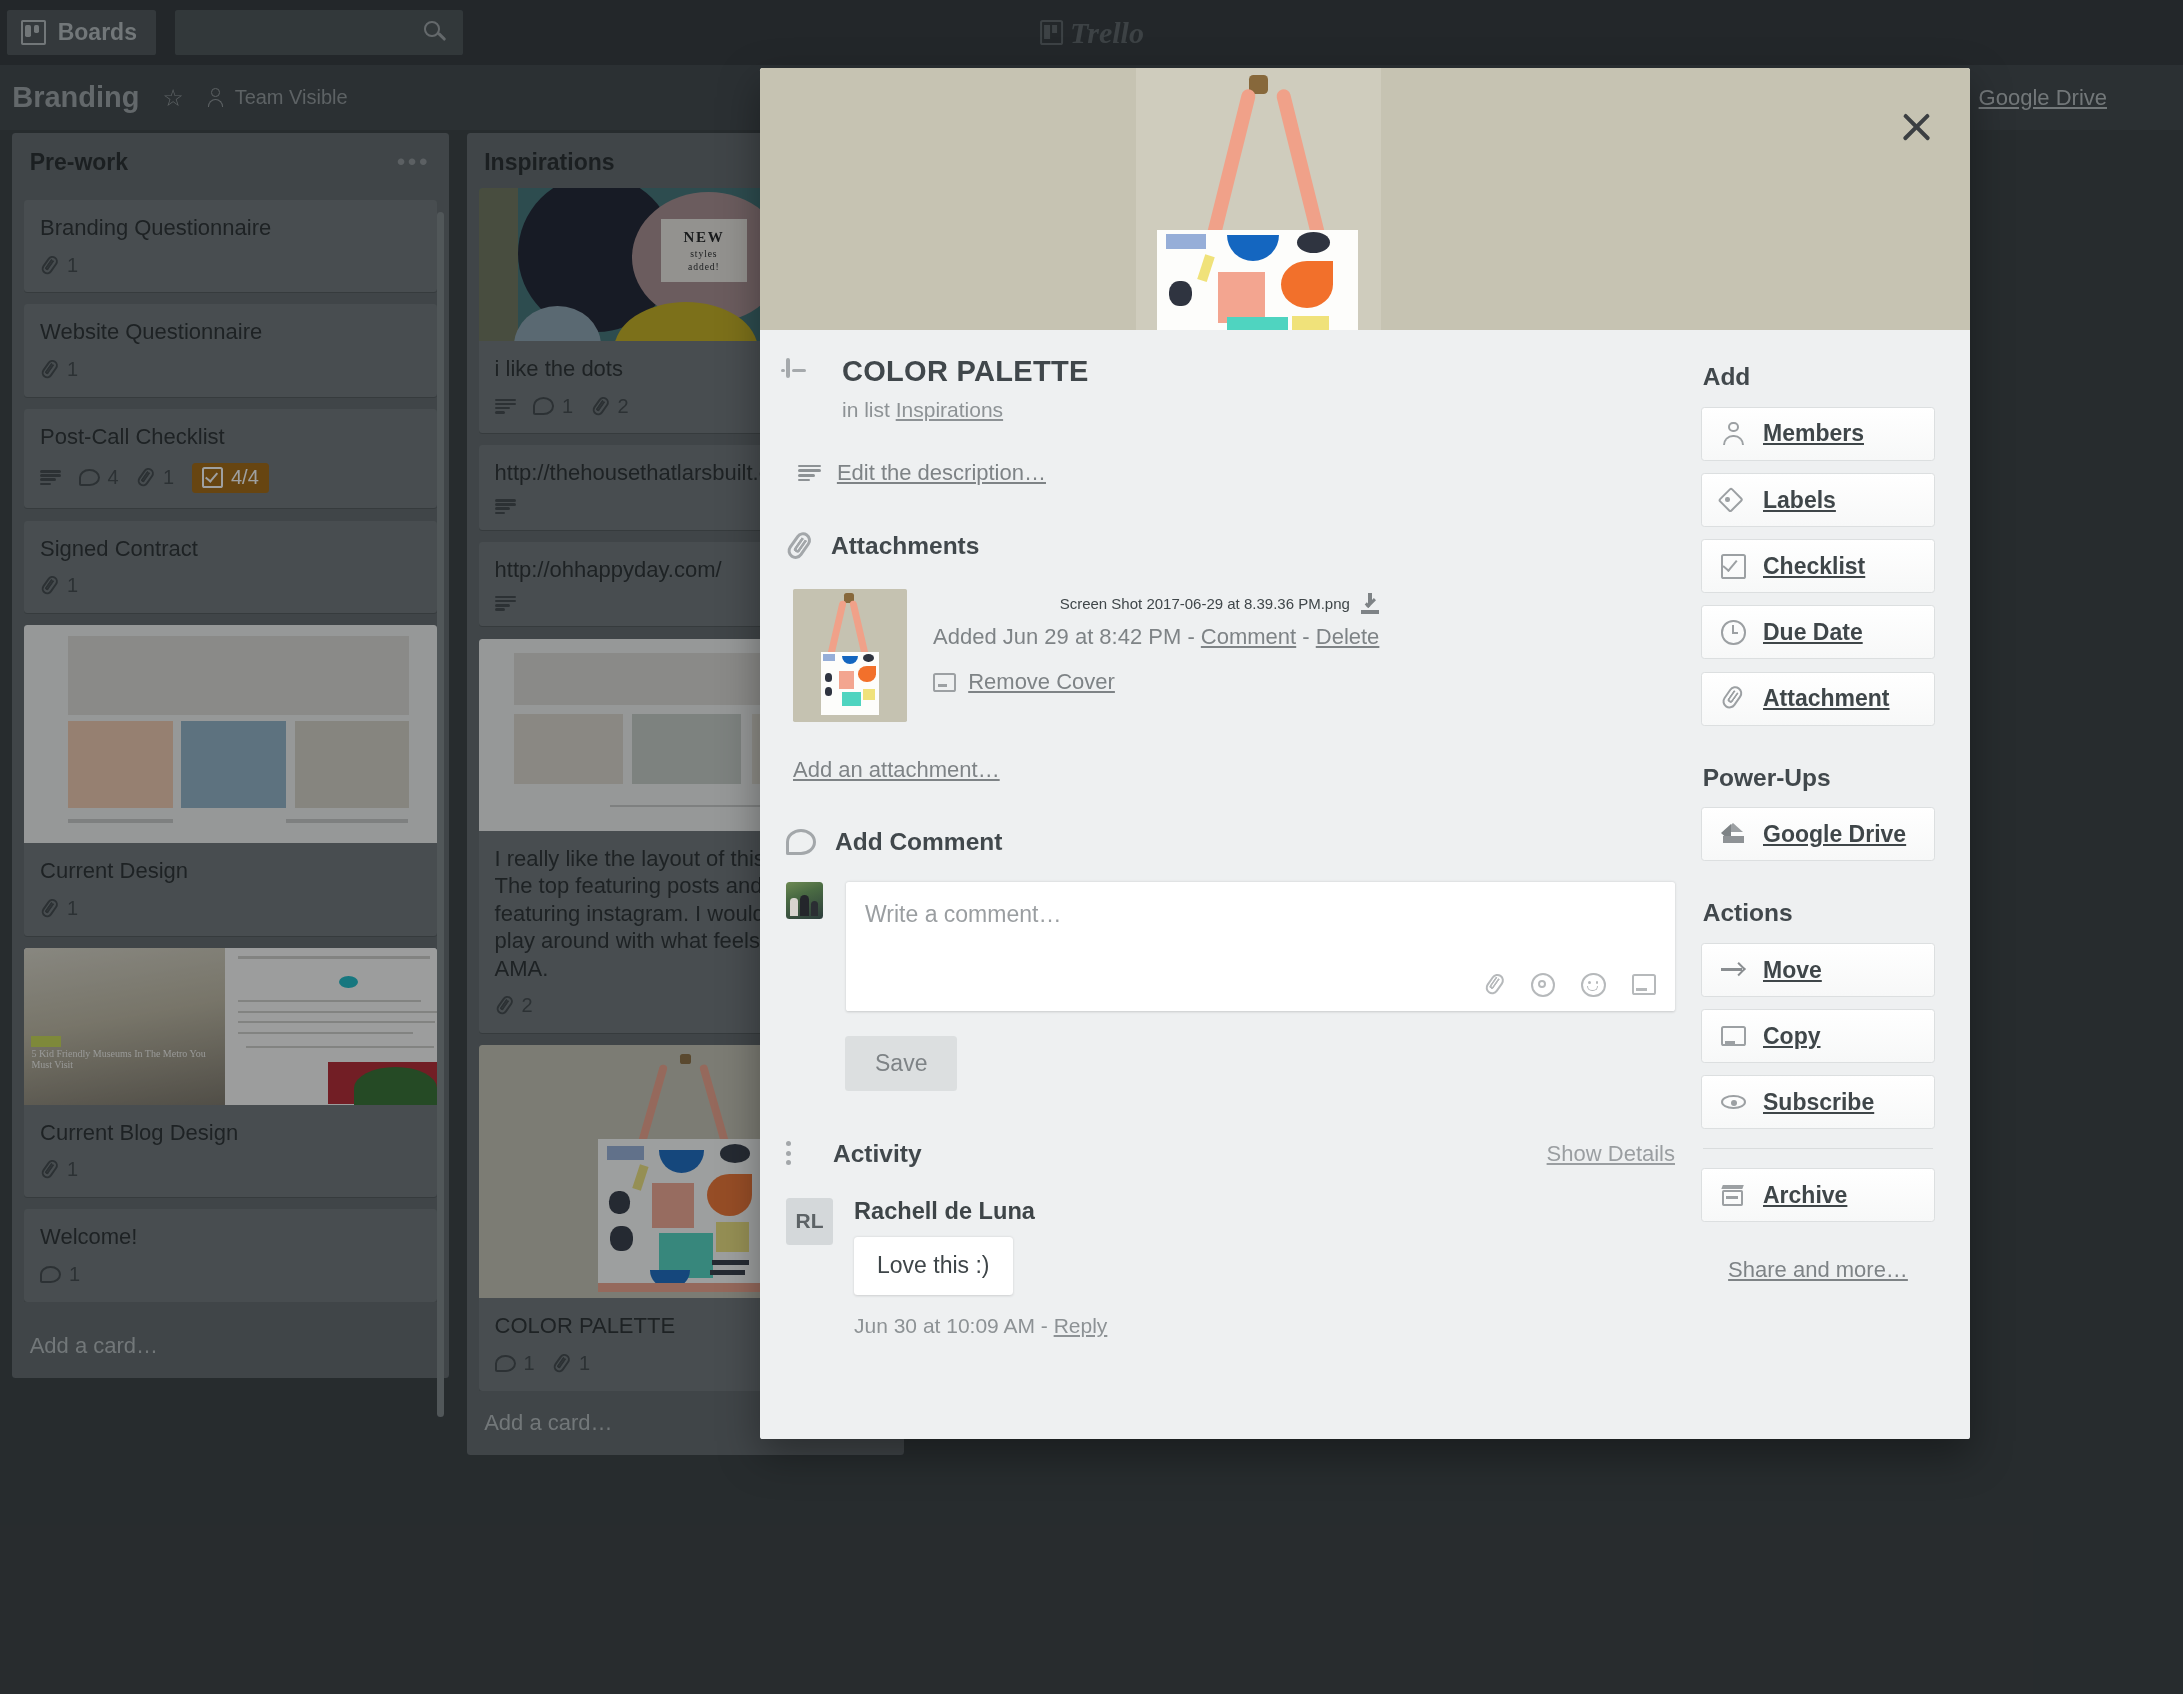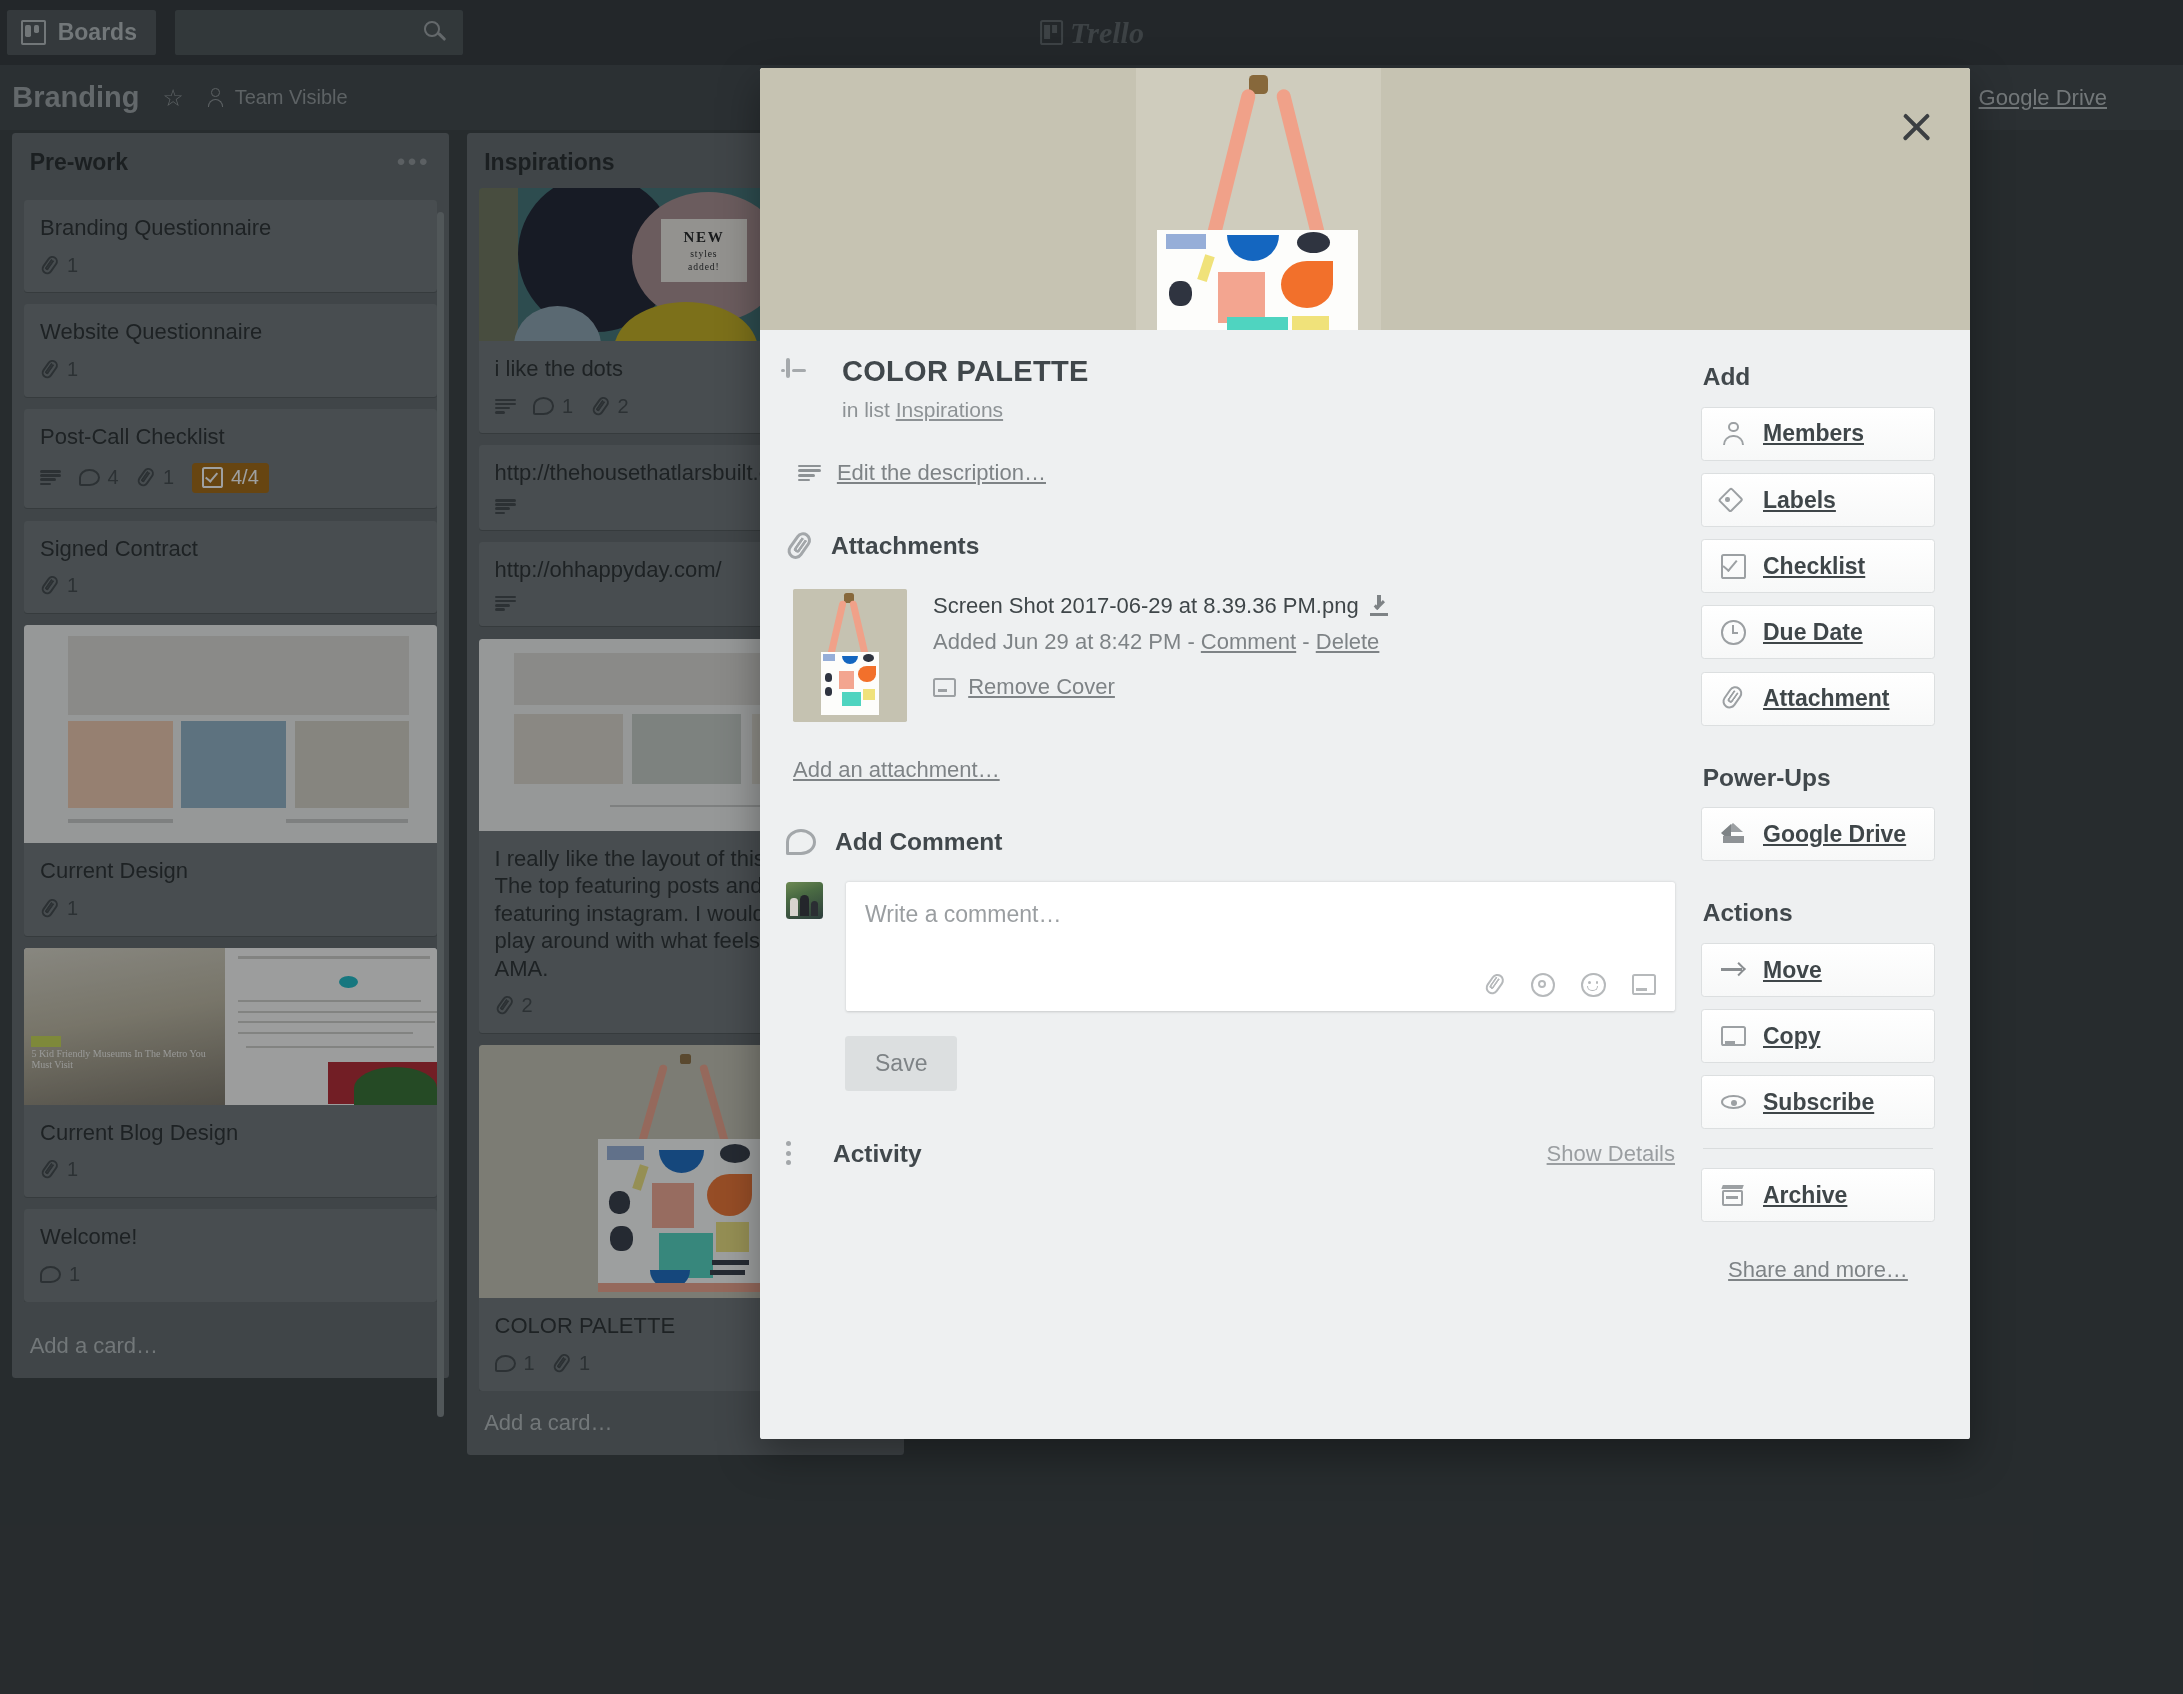--- a/index.html
+++ b/index.html
@@ -281,21 +281,21 @@
   #attach-thumb .bd .a1 { left: 1.7px; top: 1.7px; width: 12.2px; height: 7px; background: #96aed8; }
   #attach-thumb .bd .a2 { left: 21px; top: 3.5px; width: 15.7px; height: 8.7px; border-radius: 0 0 8.7px 8.7px; background: #1466c0; }
   #attach-thumb .bd .a3 { left: 42px; top: 1.7px; width: 10.5px; height: 7.9px; border-radius: 50%; background: #2f3440; }
   #attach-thumb .bd .a4 { left: 17.5px; top: 19px; width: 15.7px; height: 17.5px; background: #f3a590; }
   #attach-thumb .bd .a5 { left: 37px; top: 14px; width: 17.5px; height: 15.7px; border-radius: 50% 0 50% 50%; background: #f2702b; }
   #attach-thumb .bd .a6 { left: 3.5px; top: 21px; width: 7.9px; height: 8.7px; border-radius: 45%; background: #2f3440; }
   #attach-thumb .bd .a7 { left: 3.5px; top: 35px; width: 7.9px; height: 8.7px; border-radius: 45%; background: #2f3440; }
   #attach-thumb .bd .a8 { left: 21px; top: 40px; width: 19px; height: 14px; background: #4fd4c0; }
   #attach-thumb .bd .a9 { left: 42px; top: 37px; width: 12.2px; height: 10.5px; background: #f0e27a; }
   #attach-info { padding-top: 3.5px; }
-  #attach-name { font-size: 22px; color: #3f4649; display: flex; align-items: center; gap: 10.5px; }
+  #attach-name { font-size: 15px; color: #3f4649; display: flex; align-items: center; gap: 10.5px; justify-content: flex-end; }
   .dl-icon { width: 19px; height: 21px; position: relative; }
   .dl-icon b { position: absolute; left: 7.9px; top: 0; width: 3.5px; height: 11.4px; background: #7e8386; }
   .dl-icon i { position: absolute; left: 4.4px; top: 7px; width: 10.5px; height: 5.2px;
     border-left: 3.5px solid #7e8386; border-bottom: 3.5px solid #7e8386; transform: rotate(-45deg); }
   .dl-icon u { position: absolute; left: 0.9px; bottom: 0; width: 17.5px; height: 3.5px; background: #7e8386; }
   #attach-meta { font-size: 22px; color: #7e8386; margin-top: 10.5px; }
   #attach-meta a { color: #7e8386; }
   #remove-cover-row { margin-top: 19px; display: flex; align-items: center; gap: 12.2px; }
   .cover-icon { width: 23px; height: 19px; border: 2.6px solid #9ca0a3; border-radius: 2.6px; position: relative; }
   .cover-icon b { position: absolute; left: 2.6px; bottom: 2.6px; width: 9.6px; height: 2.6px; background: #9ca0a3; }
@@ -859,20 +859,30 @@
                 <i></i>
                 <i></i>
                 <span></span>
                 <span></span>
                 <span></span>
             </span>
             <span class="sec-title">Activity</span>
           </div>
           <span id="show-details">Show Details</span>
         </div>
+        <div id="activity-item">
+          <div id="activity-avatar">RL</div>
+          <div>
+            <div id="activity-name">Rachell de Luna</div>
+            <div id="activity-bubble">Love this :)</div>
+            <div id="activity-time">
+              <span>Jun 30 at 10:09 AM - </span><a href="#">Reply</a>
+            </div>
+          </div>
+        </div>
       </div>
 
     </div>
 
     <div id="modal-side">
       <div class="side-h">Add</div>
 
       <div class="side-btn">
         <span class="si si-person">
             <i></i>

